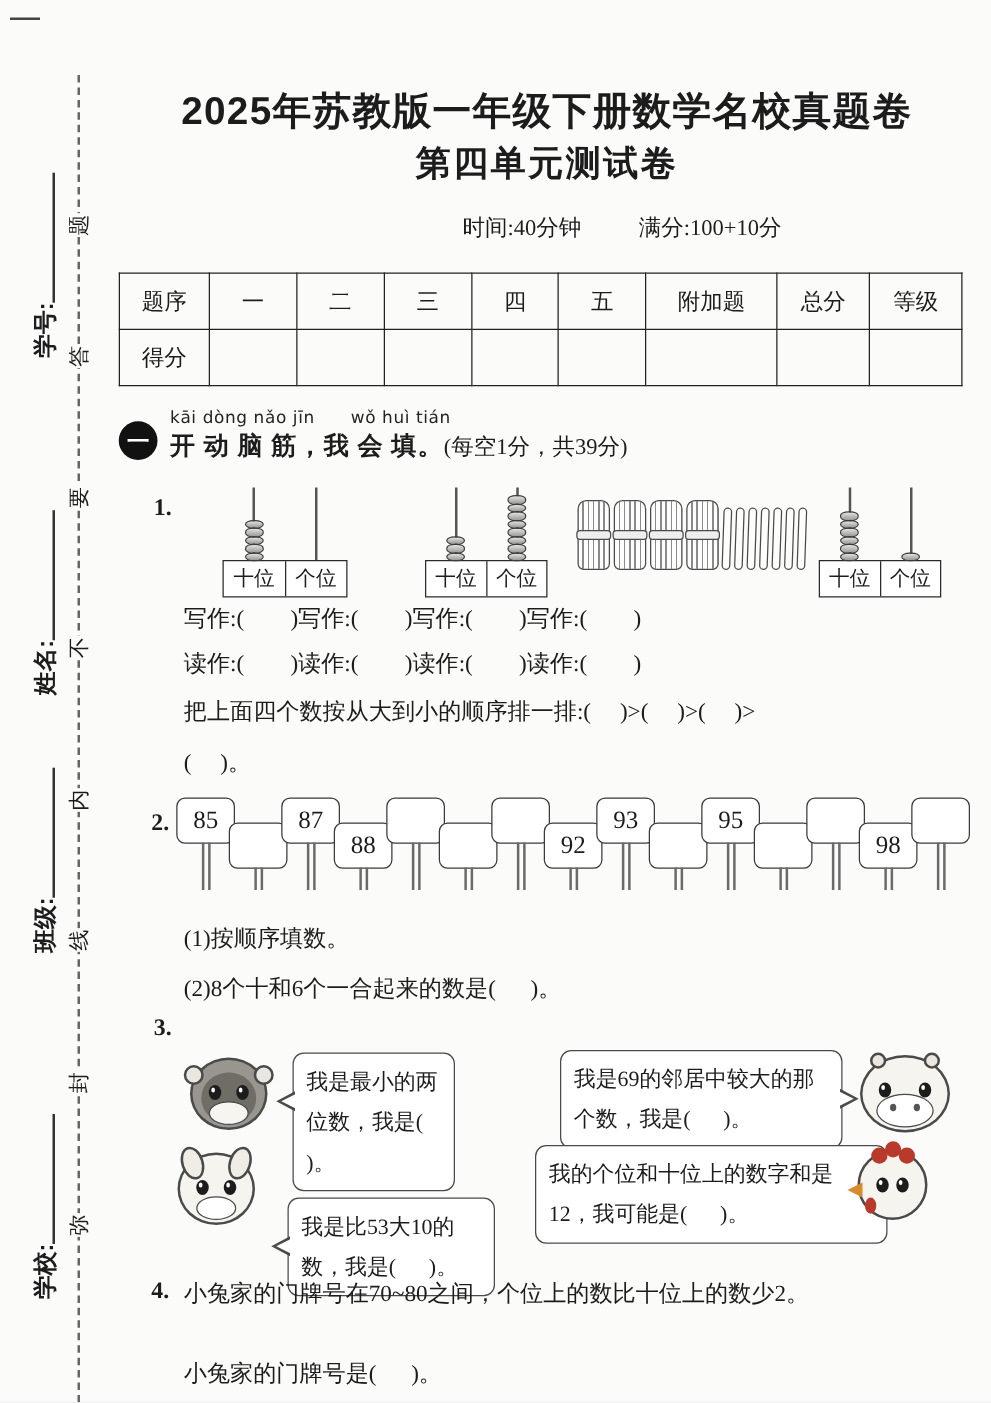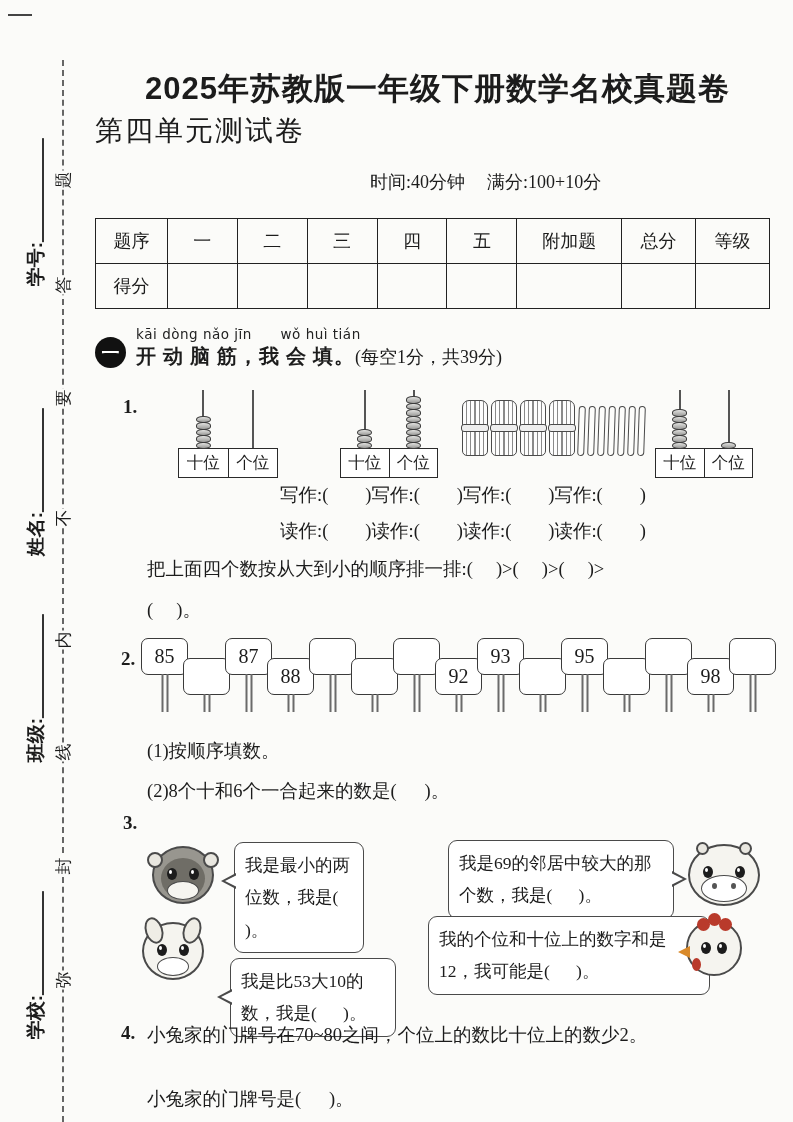--- a/index.html
+++ b/index.html
@@ -21,23 +21,23 @@
   .v-field .blank { display:inline-block; width:104px; border-bottom:2px solid #333; height:18px; vertical-align:-2px; }
   .seal-char {
     position:absolute; left:63px; transform:translate(-50%,-50%) rotate(-90deg);
     background:#fbfbf9; font-size:17px; padding:3px 1px;
     font-family:"Liberation Sans","DejaVu Sans",sans-serif;
   }
 
   
   .title1 { position:absolute; left:95px; width:685px; top:68px; text-align:center;
             font-family:"Liberation Sans","DejaVu Sans",sans-serif; font-weight:bold; font-size:31px; letter-spacing:1px;}
-  .title2 { position:absolute; left:95px; width:685px; top:112px; text-align:left;
-            font-family:"Liberation Sans","DejaVu Sans",sans-serif; font-weight:normal; font-size:28px; letter-spacing:2px;}
-  .meta { position:absolute; left:370px; top:170px; display:flex; gap:22px; font-size:18px; }
+  .title2 { position:absolute; left:95px; width:685px; top:112px; text-align:center;
+            font-family:"Liberation Sans","DejaVu Sans",sans-serif; font-weight:bold; font-size:28px; letter-spacing:2px;}
+  .meta { position:absolute; left:370px; top:170px; display:flex; gap:46px; font-size:18px; }
 
   
   .score-table { position:absolute; left:95px; top:218px; width:675px; border-collapse:collapse;
                  font-size:18px; text-align:center; }
   .score-table td { border:1.8px solid #222; height:45px; padding:0 2px; }
 
   
   .sec-badge { position:absolute; left:95px; top:337px; width:31px; height:31px; border-radius:50%;
                background:#111; color:#fff; display:flex; align-items:center; justify-content:center;
                font-size:18px; font-weight:bold; }
@@ -63,21 +63,21 @@
   .sticks { position:absolute; left:462px; top:396px; width:172px; height:60px;
             display:flex; align-items:flex-end; gap:3px; }
   .bundle { position:relative; width:26px; height:56px; flex:none;
             border:1.6px solid #4a4a4a; border-radius:7px 7px 5px 5px;
             background:repeating-linear-gradient(90deg,#fdfdfd 0 3px,#8a8a8a 3px 4.2px); }
   .bundle::after { content:''; position:absolute; left:-2px; right:-2px; top:42%; height:6px;
                    background:#eee; border:1.2px solid #4a4a4a; border-radius:3px; }
   .stick { width:7px; height:50px; flex:none; border:1.2px solid #4a4a4a; border-radius:3.5px;
            background:#fdfdfb; transform:rotate(2deg); }
 
-  .ans-row { position:absolute; left:147px; width:632px; display:flex; justify-content:center;
+  .ans-row { position:absolute; left:147px; width:632px; display:flex; justify-content:flex-start;
              font-size:18.5px; white-space:pre; }
 
   
   .signs-wrap { position:absolute; left:141px; top:638px; width:652px; height:82px; }
   .sign { position:absolute; width:47px; height:37px; background:#fff; border:1.8px solid #3a3a3a;
           border-radius:7px; display:flex; align-items:center; justify-content:center;
           font-size:20px; }
   .sign.up { top:0;justify-content:center; } .sign.down { top:20px; }
   .post { position:absolute; top:100%; left:50%; transform:translateX(-50%); width:7px;
           border-left:2px solid #6a6a6a; border-right:2px solid #6a6a6a; }

